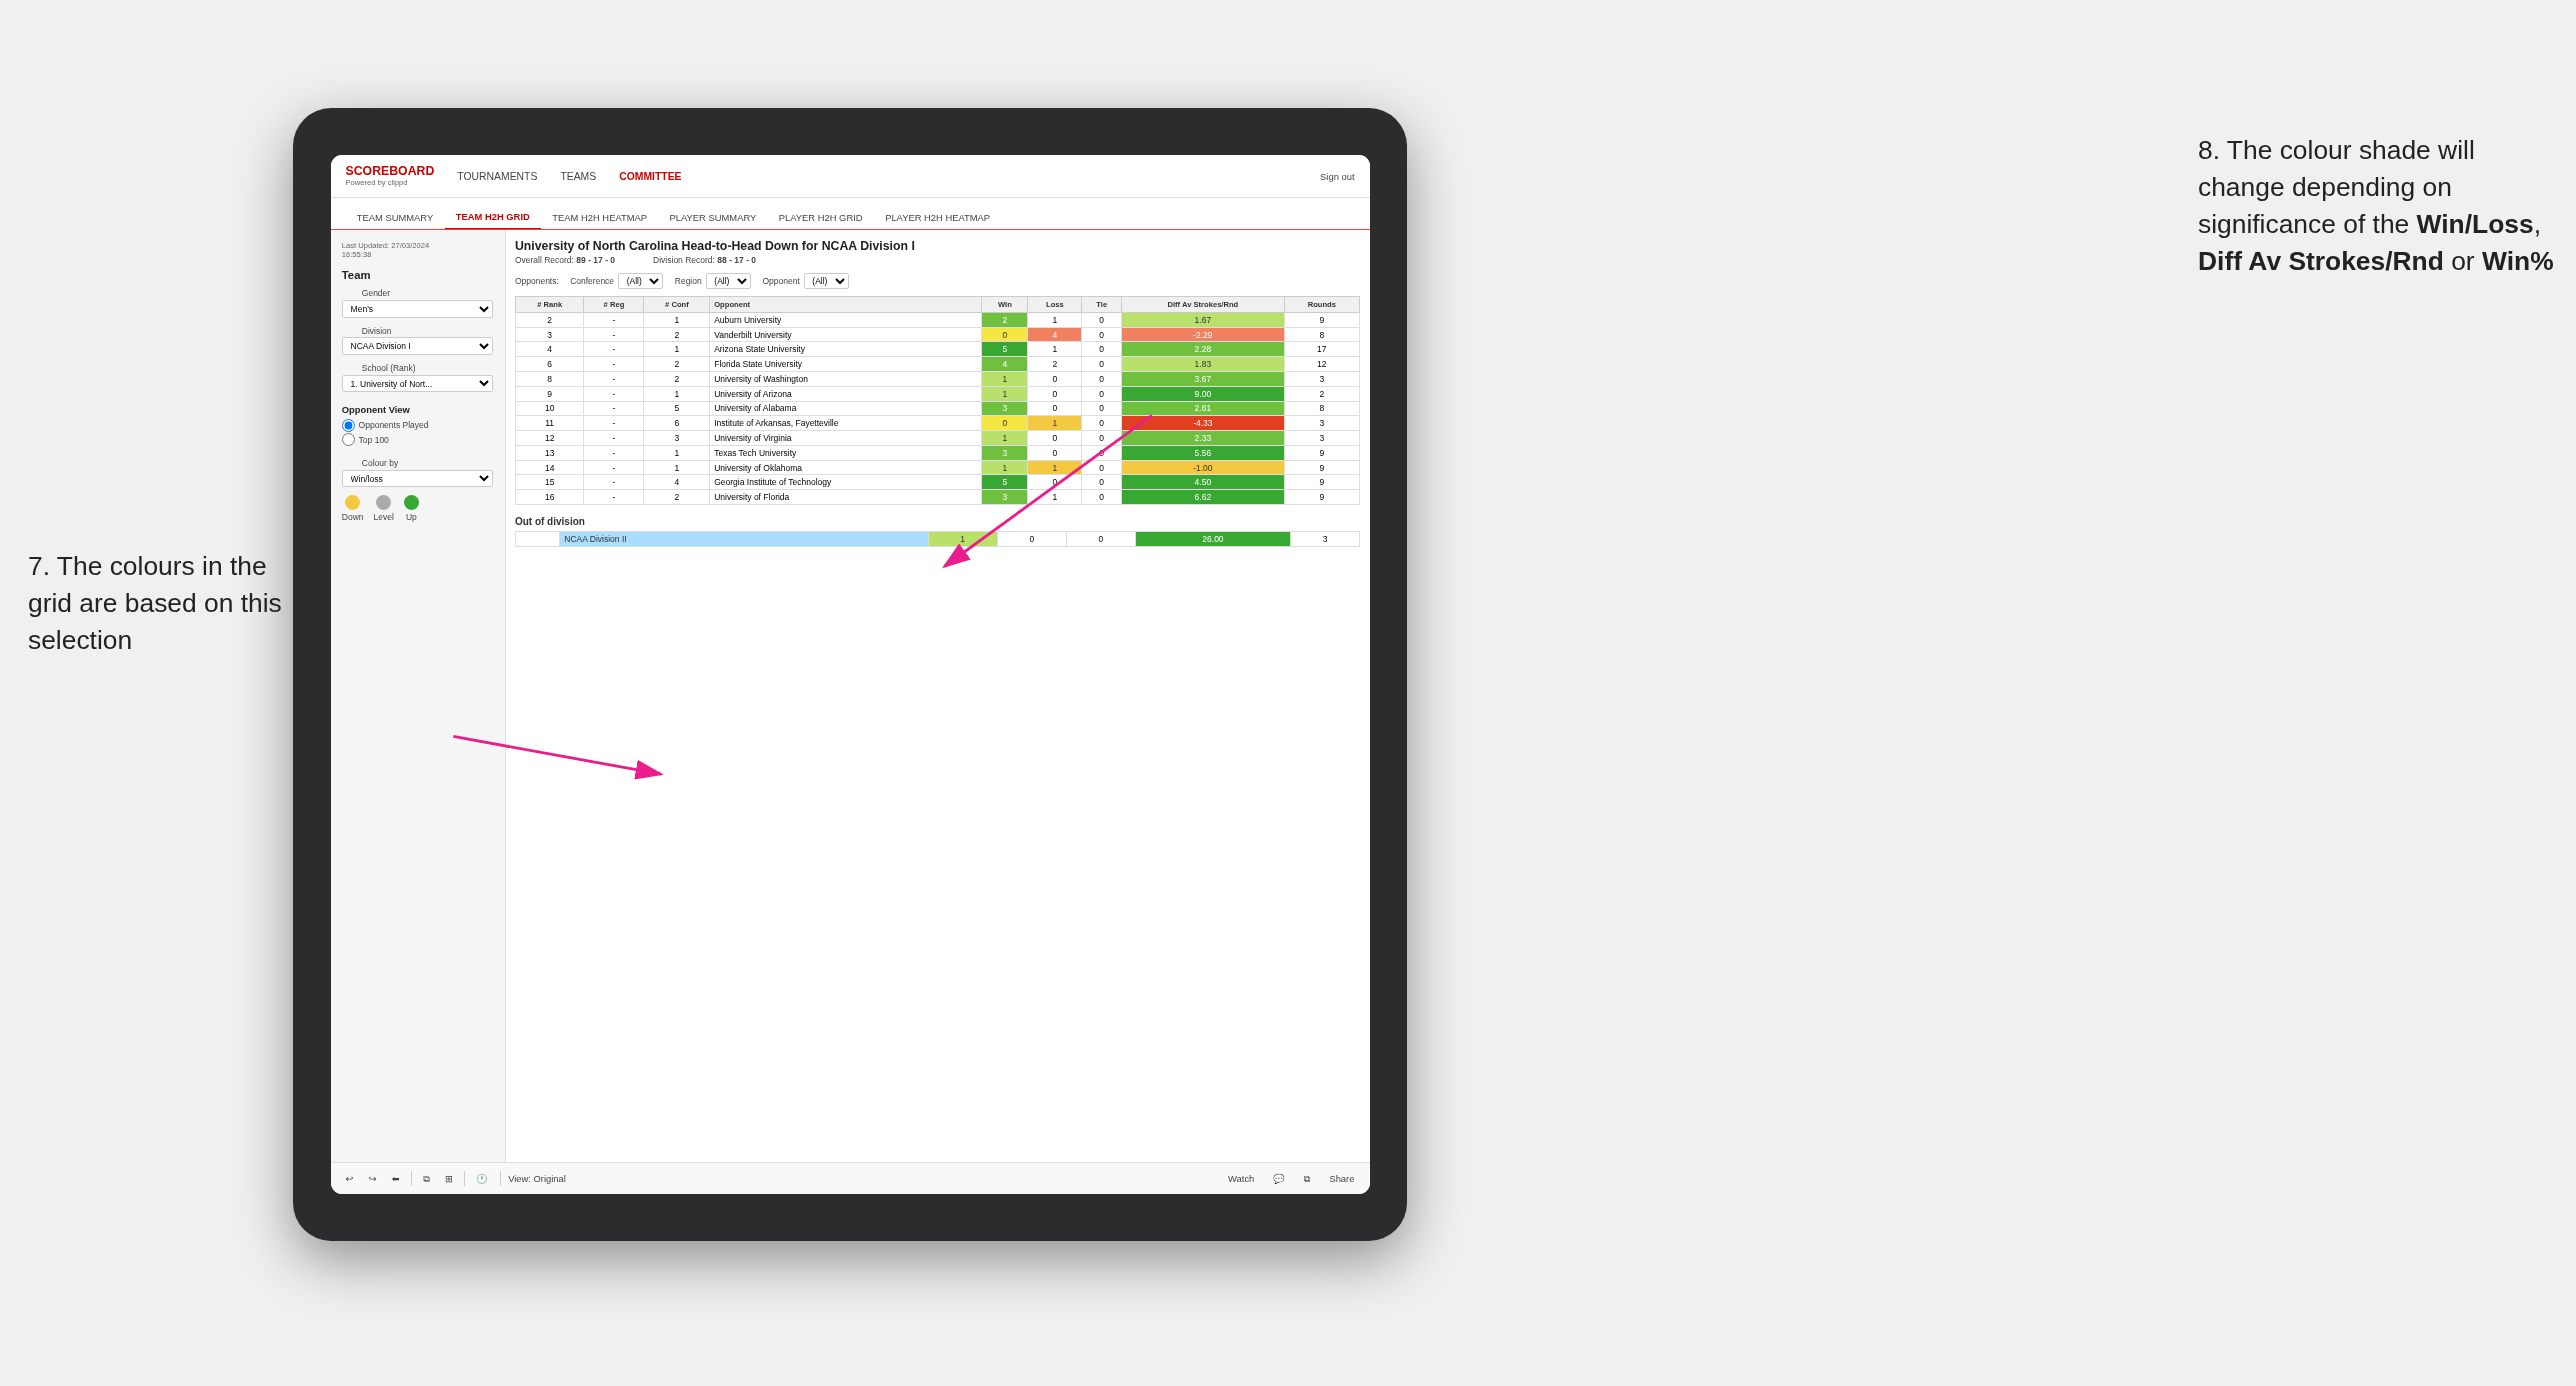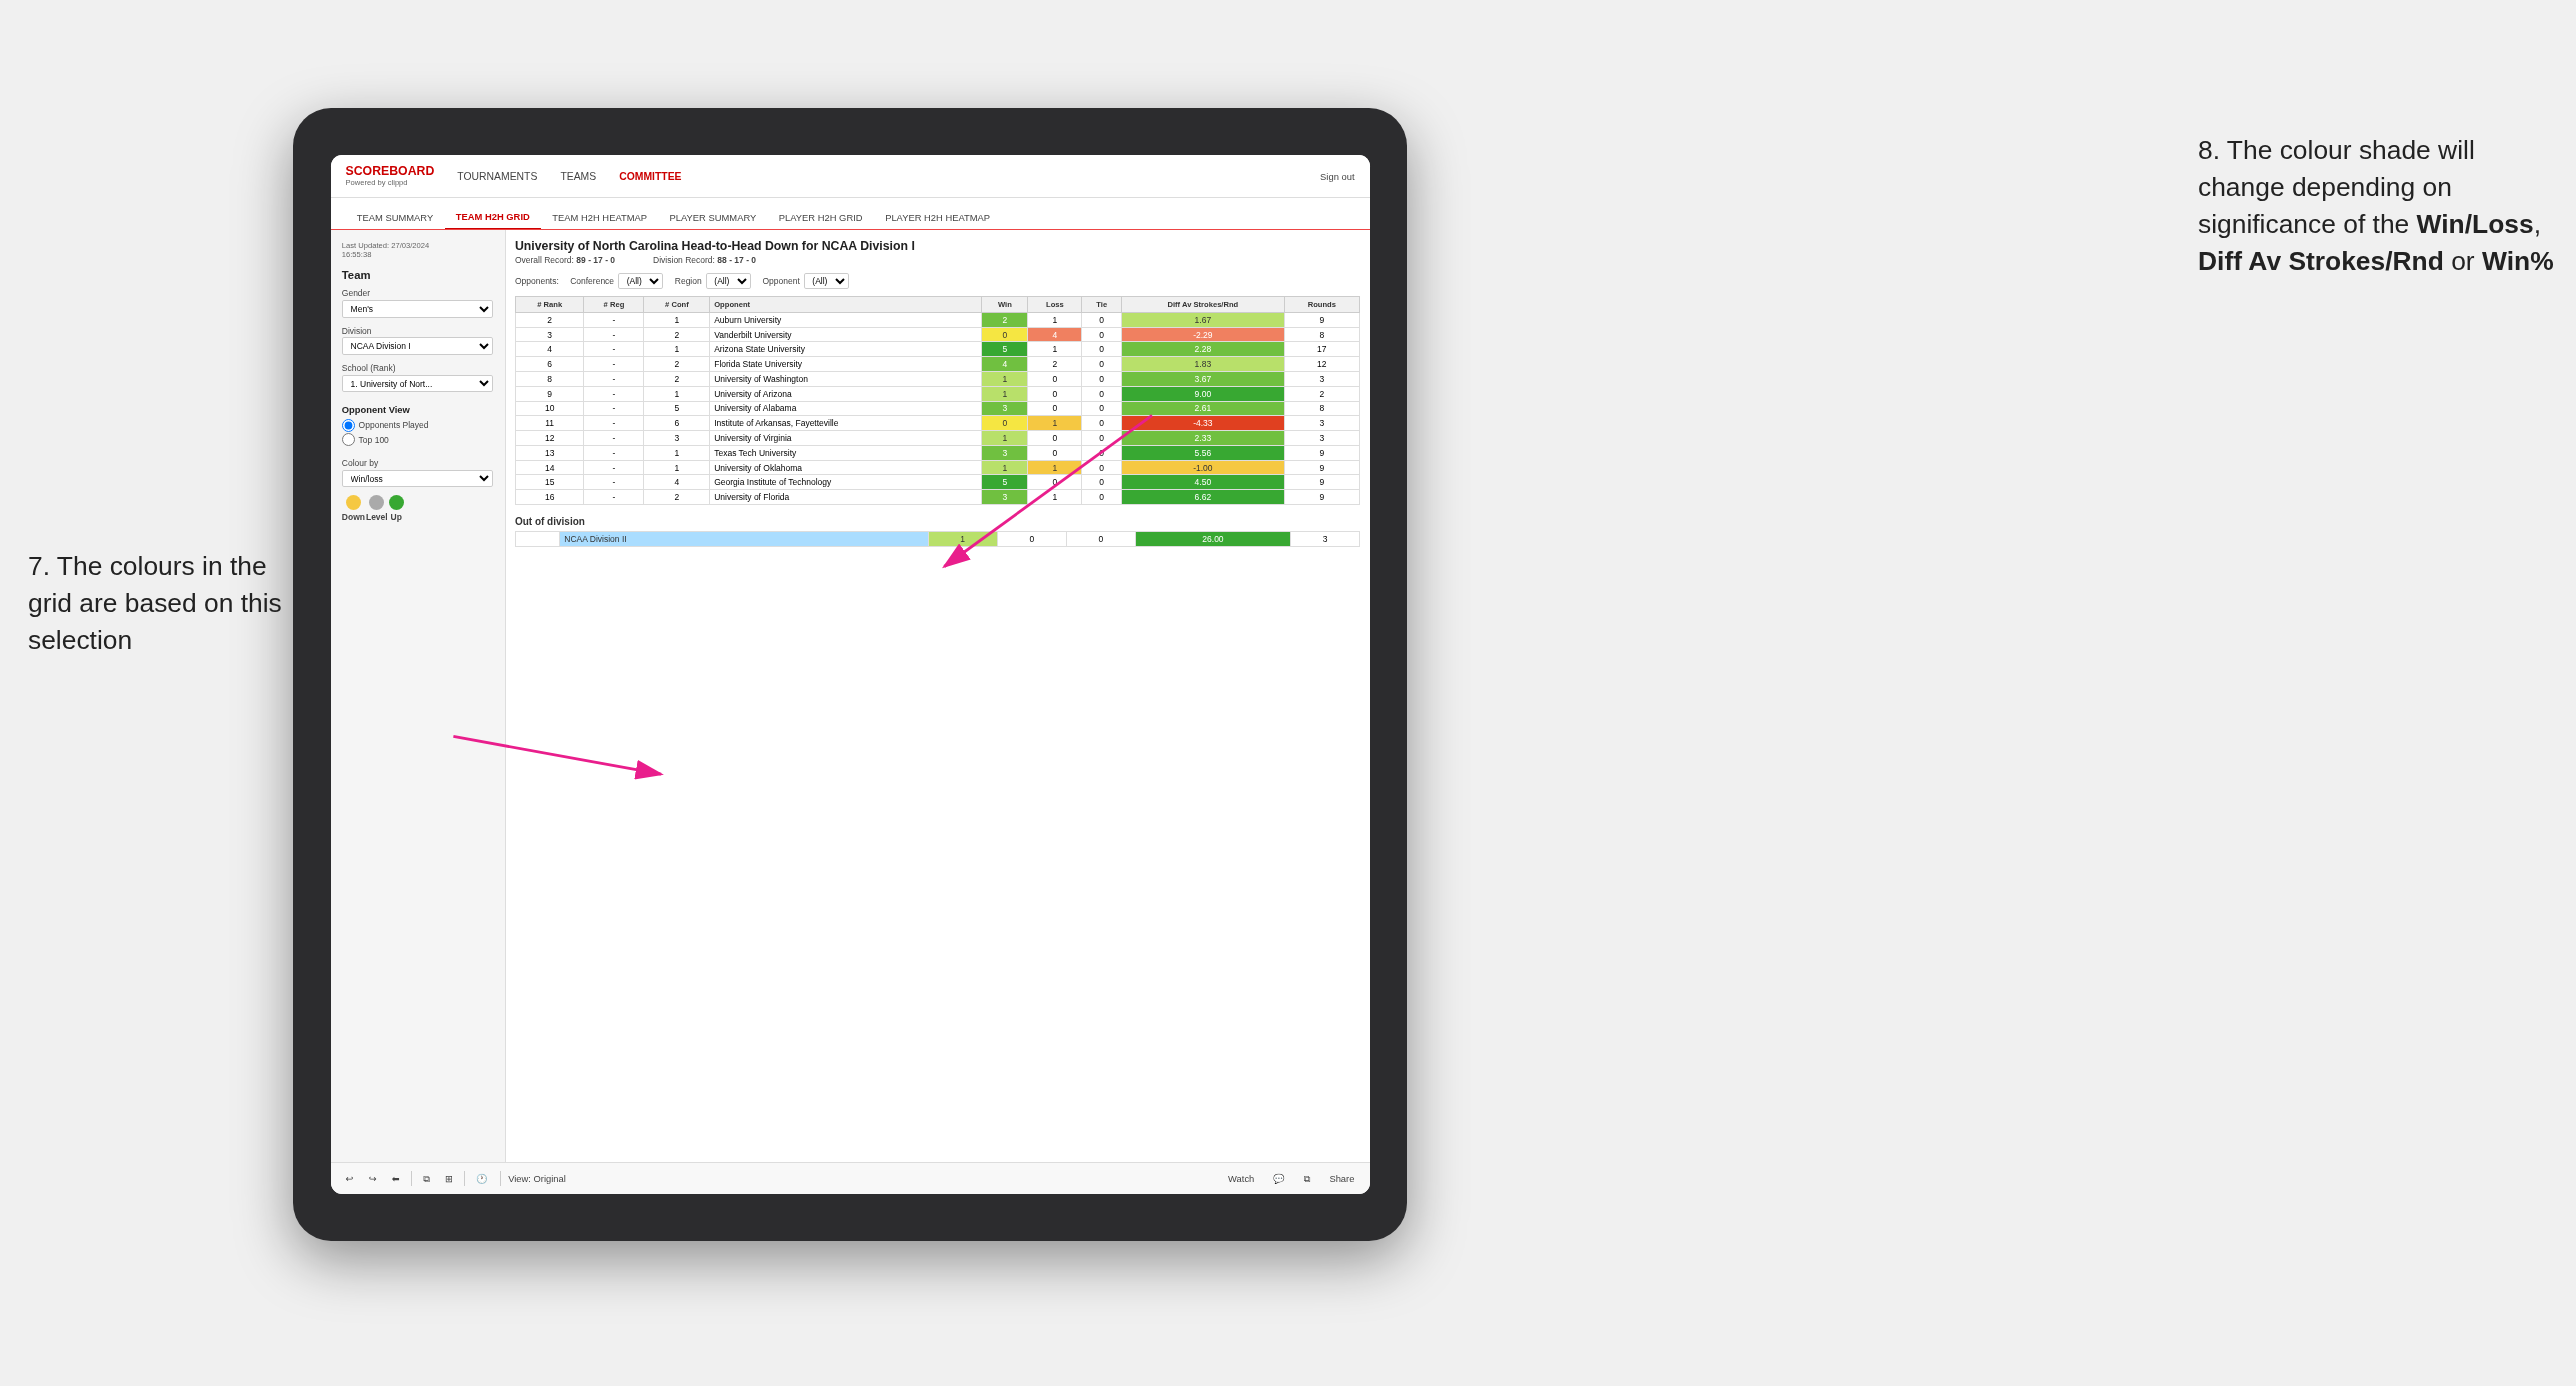--- a/index.html
+++ b/index.html
@@ -175,20 +175,21 @@
       margin-bottom: 5.7px;
       color: #222;
     }
 
     .sidebar label {
       display: block;
       font-size: 8.5px;
       color: #444;
       margin-bottom: 1.9px;
       margin-top: 7.6px;
+      margin-left: 20px;
     }
 
     .sidebar select, .sidebar input[type="text"] {
       width: 100%;
       font-size: 8.5px;
       padding: 1.9px 3.8px;
       border: 0.9px solid #ccc;
       background: #fff;
       border-radius: 1.9px;
     }
@@ -214,24 +215,23 @@
       display: flex;
       align-items: center;
       gap: 3.8px;
       margin: 0;
       font-size: 8.5px;
       color: #444;
     }
 
     .colour-legend {
       display: flex;
-      gap: 1px;
+      gap: 10px;
       margin-top: 7.6px;
       align-items: center;
-      font-weight: bold;
     }
 
     .colour-dot {
       width: 15px;
       height: 15px;
       border-radius: 50%;
     }
 
     .colour-label {
       font-size: 8.5px;

